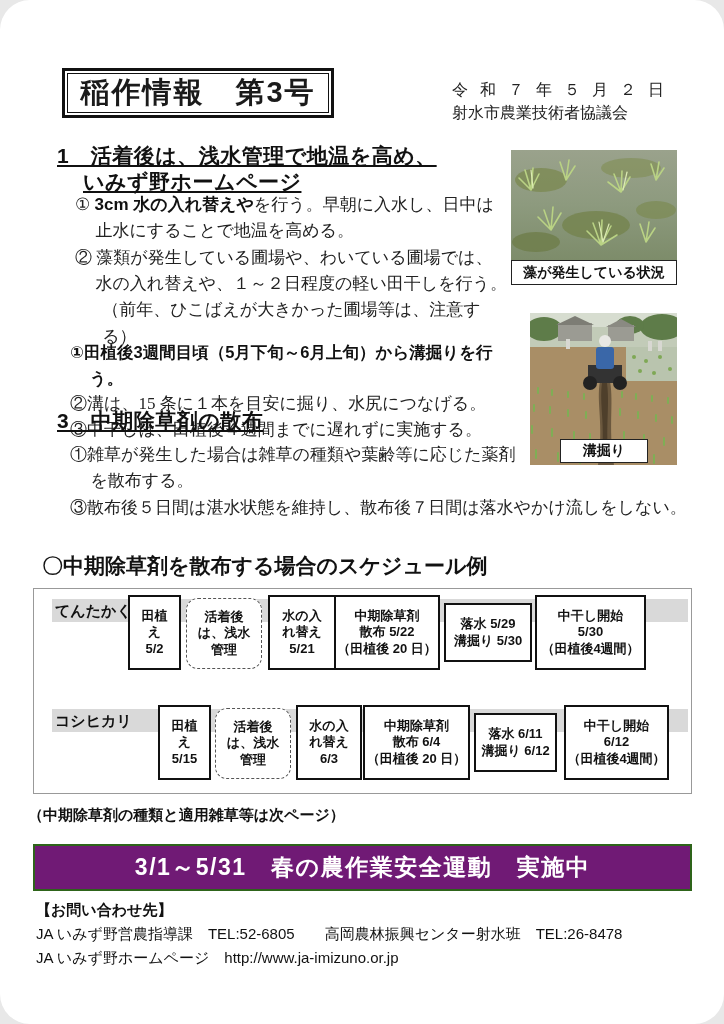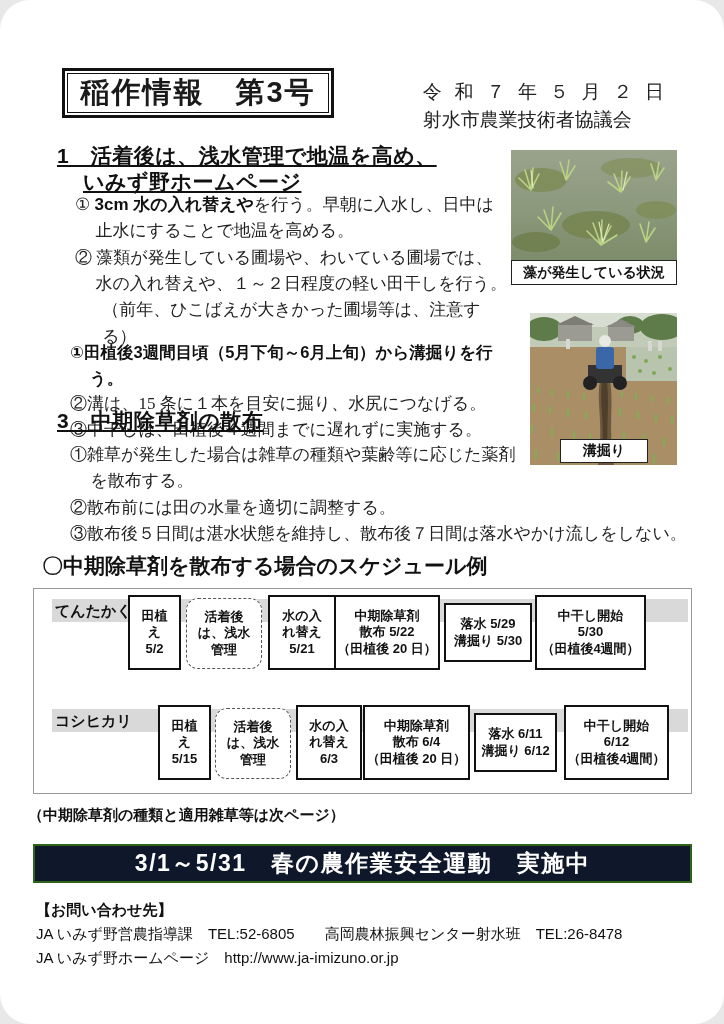--- a/index.html
+++ b/index.html
@@ -15,21 +15,21 @@
     border:3px solid #111;padding:2px;box-sizing:border-box;
   }
   .title-inner{
     width:100%;height:100%;border:1.5px solid #111;box-sizing:border-box;
     display:flex;align-items:center;justify-content:center;
     font-size:29px;font-weight:bold;letter-spacing:2px;
   }
   .date-block{
     position:absolute;right:56px;top:78px;text-align:left;
     font-family:"Liberation Serif","DejaVu Serif",serif;
-    font-size:19px;line-height:1.45;color:#222;
+    font-size:16px;line-height:1.45;color:#222;
   }
   .date-line{letter-spacing:4px;}
   
   .sec-heading{
     position:absolute;left:57px;font-size:21px;font-weight:bold;
     line-height:1.25;letter-spacing:0.5px;color:#111;text-decoration:underline;
   }
   .sec-heading .h2line{padding-left:26px;}
   
   .body-text{
@@ -71,22 +71,22 @@
     white-space:pre-line;z-index:2;
   }
   .sbox.dashed{
     border:1.5px dashed #555;border-radius:12px;
   }
   
   .next-note{
     position:absolute;left:28px;top:806px;font-size:15px;font-weight:bold;color:#111;
   }
   .banner{
-    position:absolute;left:33px;top:844px;width:659px;height:39px;
-    background:#0f172a;border:2px solid #2e641a;box-sizing:border-box;
+    position:absolute;left:33px;top:844px;width:659px;height:47px;
+    background:#701a75;border:2px solid #2e641a;box-sizing:border-box;
     display:flex;align-items:center;justify-content:center;
     color:#fff;font-size:23px;font-weight:bold;letter-spacing:1.5px;
   }
   .contact{
     position:absolute;left:36px;top:898px;font-size:15px;line-height:1.6;color:#111;
   }
   .contact .c-head{font-weight:bold;}
 </style>
 </head>
 <body>
@@ -197,21 +197,20 @@
       <rect x="128" y="28" width="4" height="10"></rect>
     </g>
   </svg>
   <div class="photo-caption" style="left:560px;top:439px;width:88px;height:24px;">溝掘り</div>
 
   <div class="sec-heading" style="top:408px;">3　中期除草剤の散布</div>
   <div class="body-text" style="left:70px;top:442px;width:456px;">
     <div class="hang">①雑草が発生した場合は雑草の種類や葉齢等に応じた薬剤を散布する。</div>
   </div>
   <div class="body-text" style="left:70px;top:495px;width:620px;">
-    <div class="hang">②散布前には田の水量を適切に調整する。</div>
     <div class="hang">③散布後５日間は湛水状態を維持し、散布後７日間は落水やかけ流しをしない。</div>
   </div>
 
   <div class="sched-title">〇中期除草剤を散布する場合のスケジュール例</div>
   <div class="sched-panel">
 
     <div class="row-band" style="top:10px;"></div>
     <div class="variety-label" style="left:21px;top:13px;">てんたかく</div>
     <div class="sbox" style="left:94px;top:6px;width:53px;height:75px;">田植
 え

